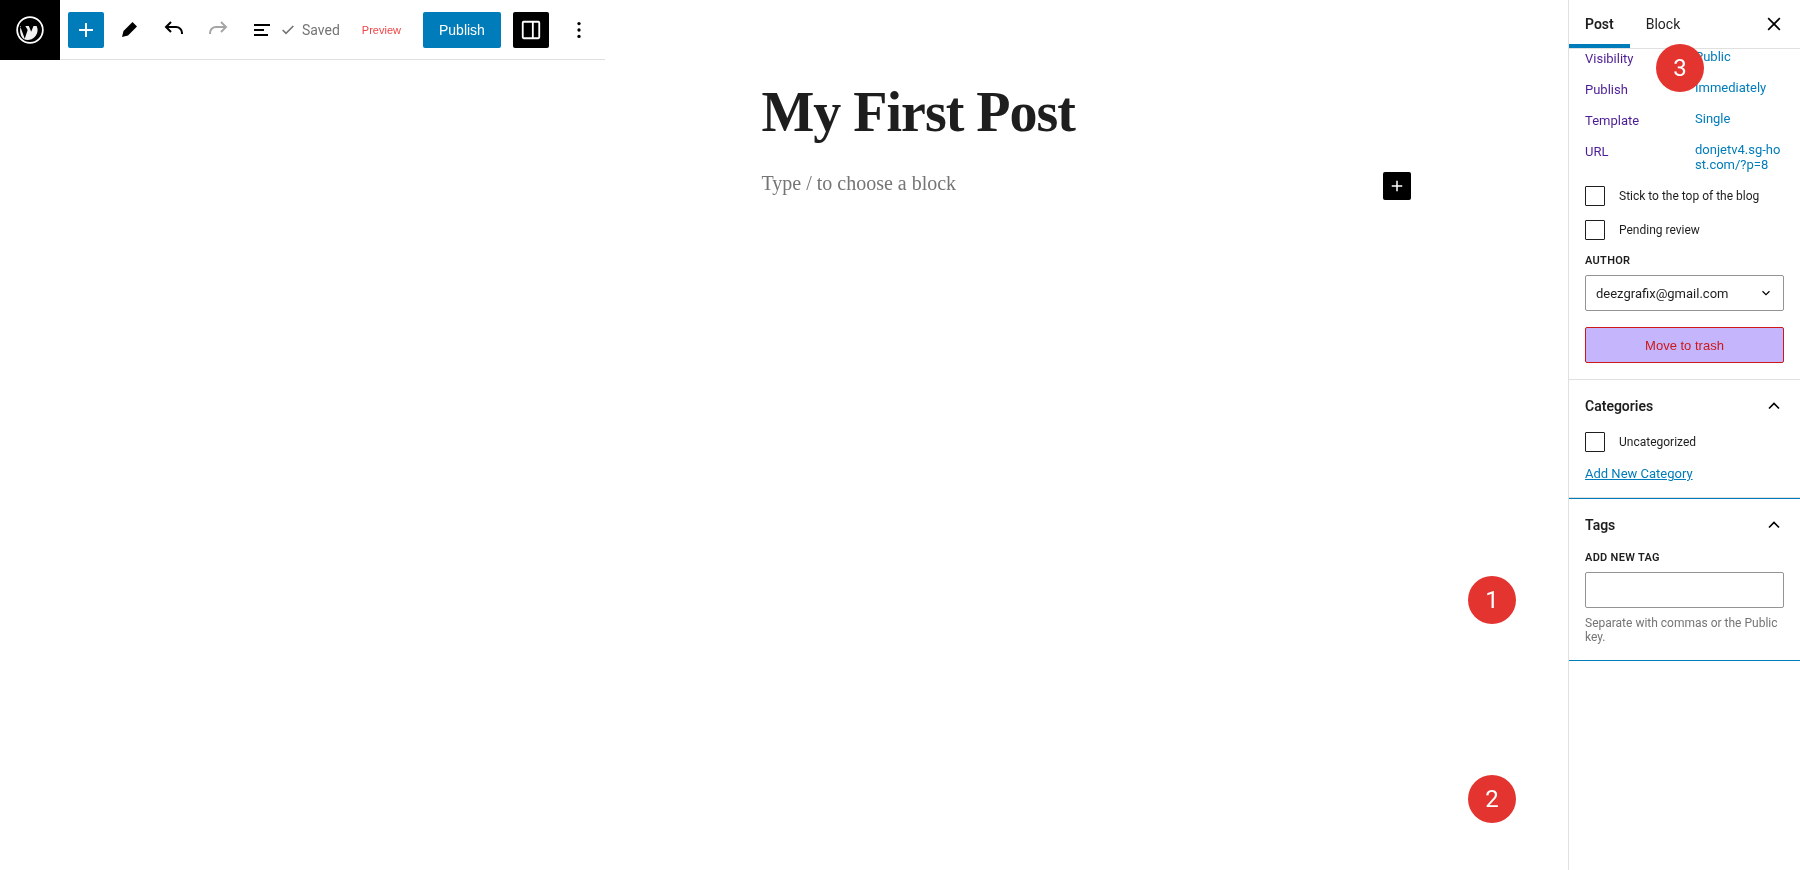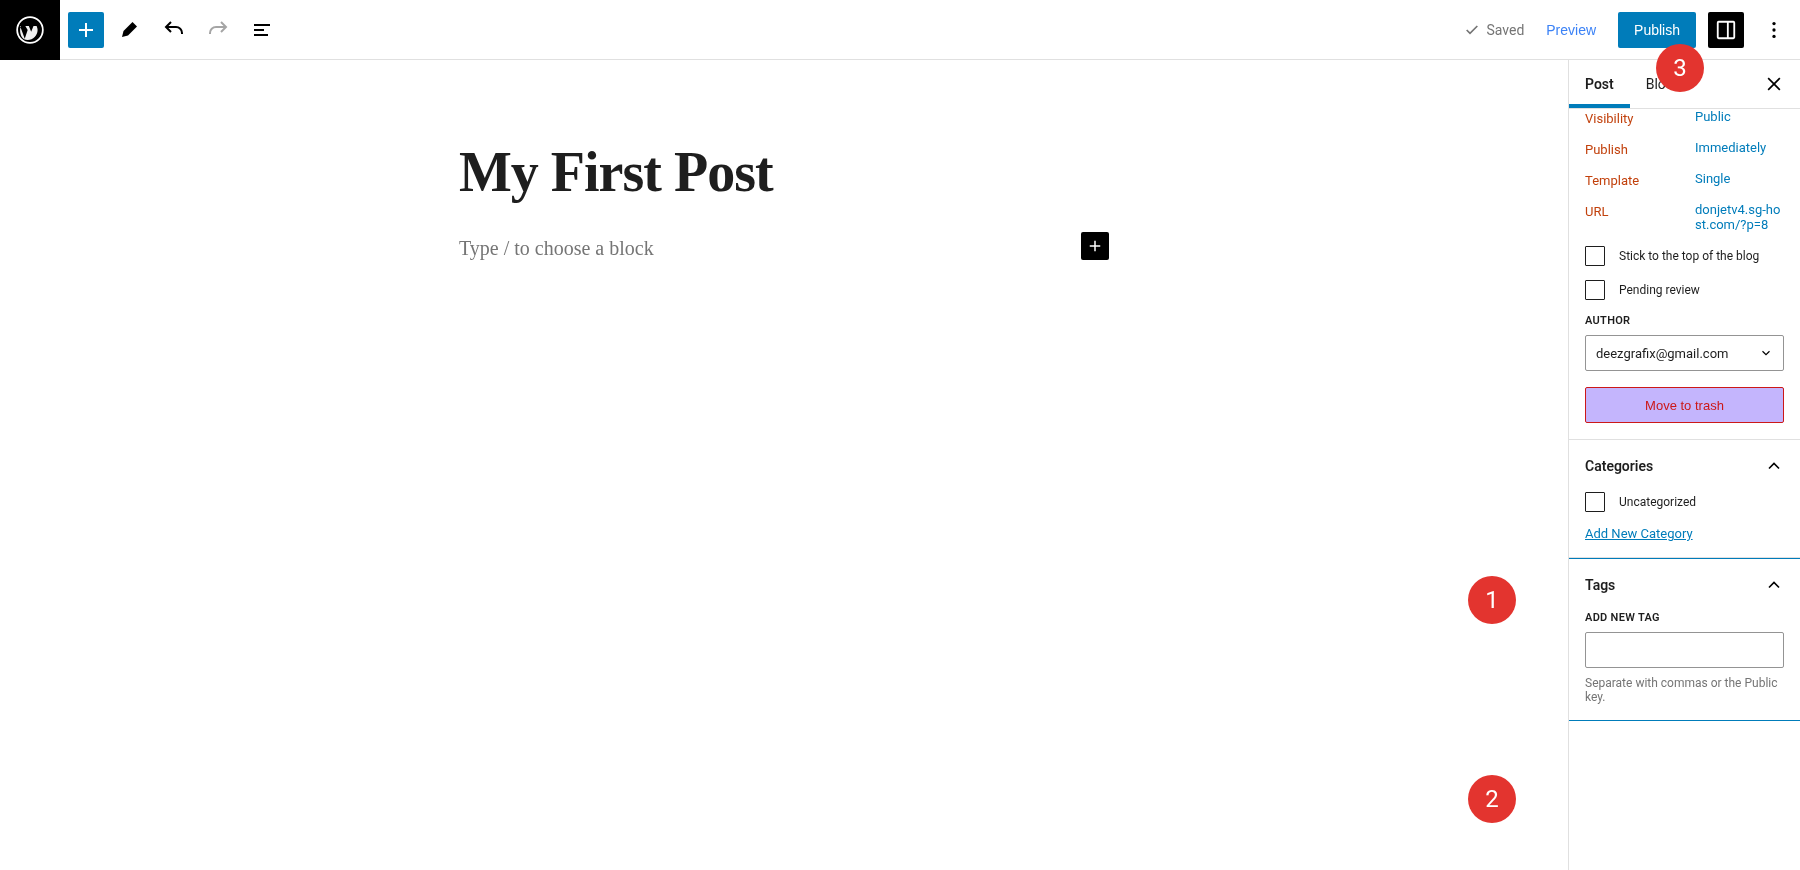--- a/index.html
+++ b/index.html
@@ -1,56 +1,56 @@
 <!DOCTYPE html>
 <html><head>
 <meta charset="utf-8">
 <style>
 * { box-sizing: border-box; margin: 0; padding: 0; }
 body { font-family: -apple-system, BlinkMacSystemFont, "Segoe UI", Roboto, sans-serif; font-size: 13px; color: #1e1e1e; background: #fff; overflow: hidden; }
-.app { display: flex; flex-direction: column; width: 1800px; height: 870px; }
+.app { display: flex; width: 1800px; height: 870px; }
 
 
 .header { display: flex; align-items: center; height: 60px; border-bottom: 1px solid #e0e0e0; }
 .wp-logo { width: 60px; height: 60px; background: #000; display: flex; align-items: center; justify-content: center; }
 .toolbar-left { display: flex; align-items: center; gap: 8px; padding-left: 8px; }
 .tb-btn { width: 36px; height: 36px; display: flex; align-items: center; justify-content: center; border: none; background: transparent; cursor: pointer; border-radius: 2px; }
 .tb-btn.primary { background: #007cba; color: #fff; }
 .tb-btn svg { width: 24px; height: 24px; }
 .tb-btn.disabled svg { opacity: 0.35; }
 .spacer { flex: 1; }
 .toolbar-right { display: flex; align-items: center; gap: 12px; padding-right: 8px; }
 .saved { display: flex; align-items: center; gap: 6px; color: #757575; font-size: 14px; }
-.link-btn { background: none; border: none; color: #3b82f6; font-size: 14px; cursor: pointer; padding: 8px 10px; }
+.link-btn { background: none; border: none; color: #ef4444; font-size: 11px; cursor: pointer; padding: 8px 10px; }
 .publish-btn { background: #007cba; color: #fff; border: none; padding: 10px 16px; font-size: 14px; border-radius: 2px; cursor: pointer; }
 .sq-btn { width: 36px; height: 36px; background: #000; display: flex; align-items: center; justify-content: center; border: none; cursor: pointer; border-radius: 2px; }
 .more-btn { width: 36px; height: 36px; background: none; border: none; display: flex; align-items: center; justify-content: center; cursor: pointer; }
 
 
 .body { display: flex; flex: 1; overflow: hidden; }
 .editor { flex: 1; padding: 80px 0 0 0; display: flex; flex-direction: column; align-items: center; }
 .editor-inner { width: 650px; }
 .post-title { font-size: 56px; font-weight: 700; font-family: Georgia, serif; letter-spacing: -1px; margin-bottom: 28px; }
-.block-row { display: flex; align-items: flex-end; justify-content: space-between; }
+.block-row { display: flex; align-items: flex-start; justify-content: space-between; }
 .placeholder { color: #757575; font-size: 20px; font-family: Georgia, serif; }
 .add-block { width: 28px; height: 28px; background: #000; display: flex; align-items: center; justify-content: center; border: none; cursor: pointer; border-radius: 2px; }
 
 
 .sidebar { width: 232px; border-left: 1px solid #e0e0e0; overflow-y: auto; }
 .tabs { display: flex; align-items: center; border-bottom: 1px solid #e0e0e0; position: relative; }
 .tab { padding: 16px 16px; font-size: 14px; font-weight: 400; cursor: pointer; color: #1e1e1e; }
 .tab.active { box-shadow: inset 0 -4px 0 #007cba; font-weight: 600; }
 .close-tab { margin-left: auto; width: 36px; height: 36px; background: none; border: none; cursor: pointer; display: flex; align-items: center; justify-content: center; margin-right: 8px; }
 
 .panel { border-bottom: 1px solid #e0e0e0; }
 .panel-header { display: flex; align-items: center; justify-content: space-between; padding: 16px; cursor: pointer; }
 .panel-title { font-size: 14px; font-weight: 600; }
 .panel-body { padding: 0 16px 16px 16px; }
 .row { display: flex; align-items: flex-start; margin-bottom: 14px; }
-.row-label { width: 110px; font-size: 13px; color: #c2410c; padding-top: 2px;}
+.row-label { width: 110px; font-size: 13px; color: #4c1d95; padding-top: 2px;}
 .row-value { flex: 1; font-size: 13px; color: #007cba; cursor: pointer; word-break: break-all; }
 .cb-row { display: flex; align-items: center; gap: 14px; margin-bottom: 14px; }
 .cb { width: 20px; height: 20px; border: 1.5px solid #1e1e1e; background: #fff; cursor: pointer; border-radius:1px; }
 .cb-label { font-size: 12px; }
 .field-label { font-size: 11px; font-weight: 600; text-transform: uppercase; letter-spacing: 0.3px; margin-bottom: 8px; color: #1e1e1e; }
 .select { width: 100%; height: 36px; border: 1px solid #949494; border-radius: 2px; padding: 0 10px; font-size: 13px; background: #fff; display:flex; align-items:center; justify-content:space-between; cursor:pointer; margin-bottom: 16px;}
 .trash-btn { width: 100%; height: 36px; border: 1px solid #cc1818; color: #cc1818; background: #c4b5fd; font-size: 13px; border-radius: 2px; cursor: pointer; }
 .add-link { color: #007cba; text-decoration: underline; font-size: 13px; cursor: pointer; }
 .tag-input { width: 100%; height: 36px; border: 1px solid #949494; border-radius: 2px; padding: 0 10px; margin-bottom: 8px; }
 .hint { font-size: 12px; color: #757575; }

